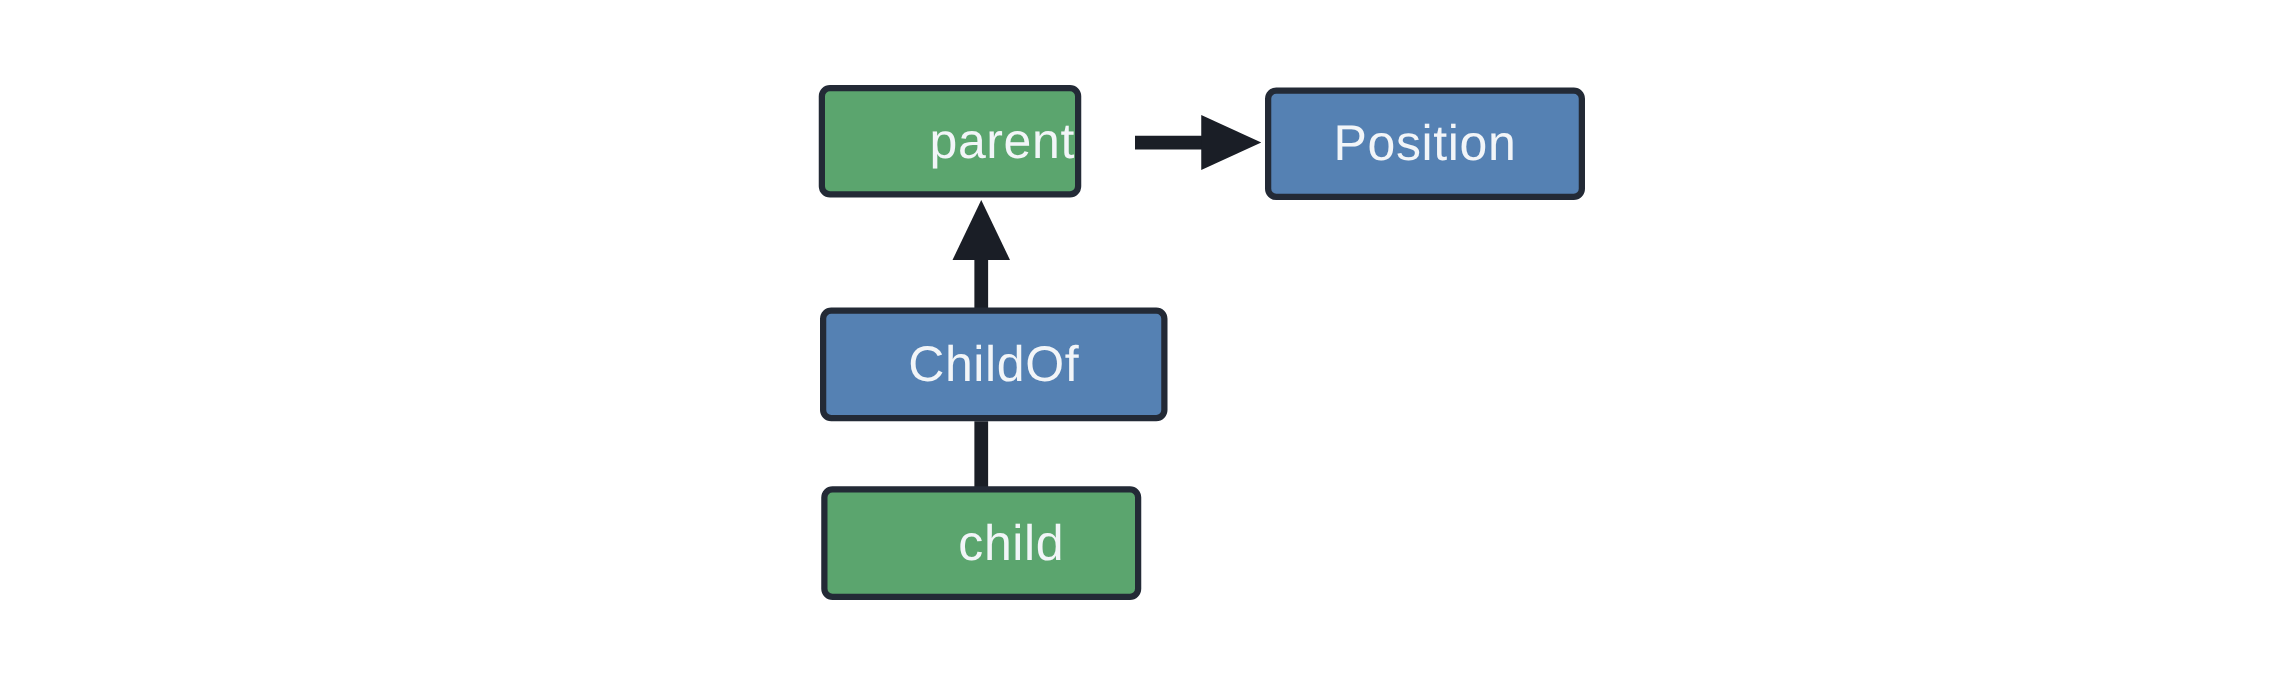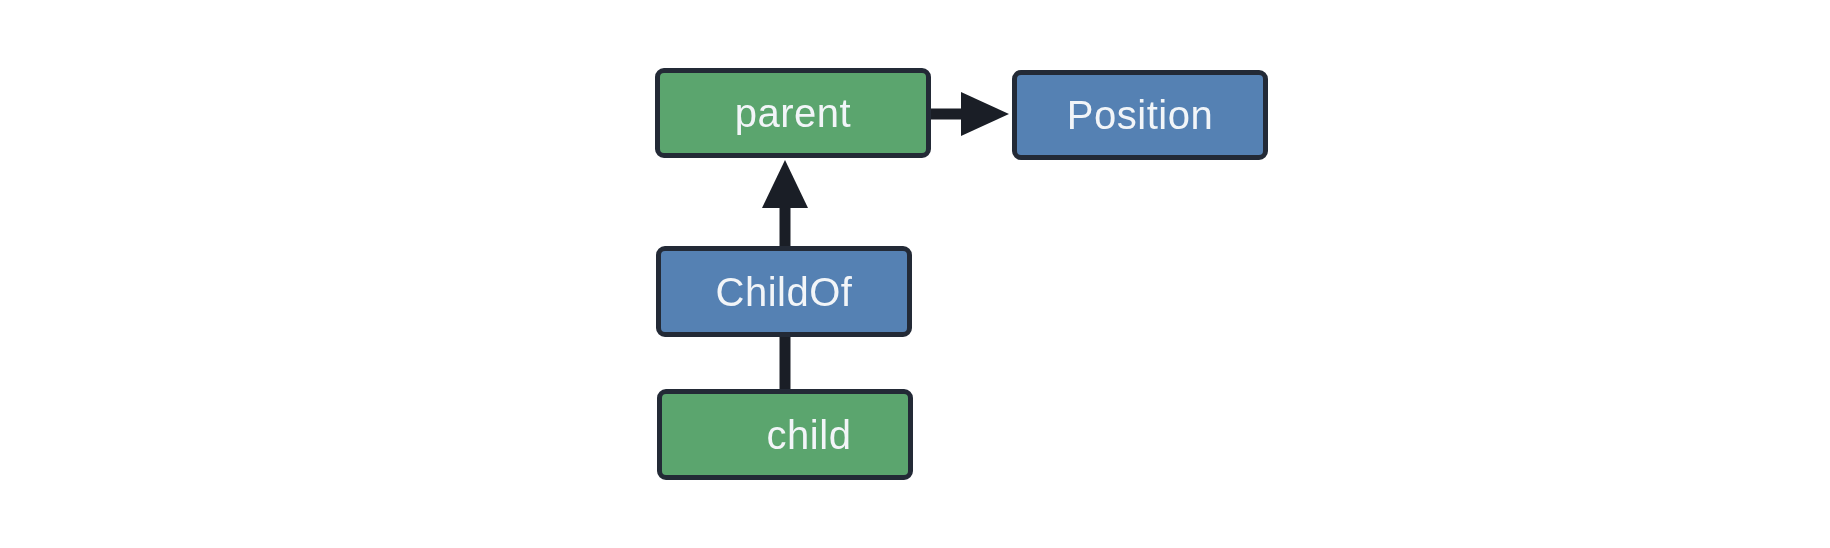--- a/index.html
+++ b/index.html
@@ -38,23 +38,23 @@
     border-radius: 9px;
     color: var(--node-text);
     font-size: 40px;
     line-height: 1;
     letter-spacing: 0.5px;
     user-select: none;
   }
   .node.entity { background: var(--entity-fill); }
   .node.component { background: var(--component-fill); text-align: right; }
 
-  .node-parent   { left: 655px;  top: 68px;  width: 276px; height: 90px; }
+  .node-parent   { left: 655px;  top: 68px;  width: 210px; height: 90px; justify-content: flex-end; }
   .node-position { left: 1012px; top: 70px;  width: 256px; height: 90px; }
-  .node-childof  { left: 656px;  top: 246px; width: 256px; height: 91px; }
+  .node-childof  { left: 656px;  top: 246px; width: 278px; height: 91px; }
   .node-child    { left: 657px;  top: 389px; width: 256px; height: 91px; padding-left: 48px; }
 
   .edge-stroke { stroke: var(--edge); stroke-width: 11px; }
   .edge-head   { fill: var(--edge); }
 </style>
 </head>
 <body>
 
 <div class="canvas">
 

